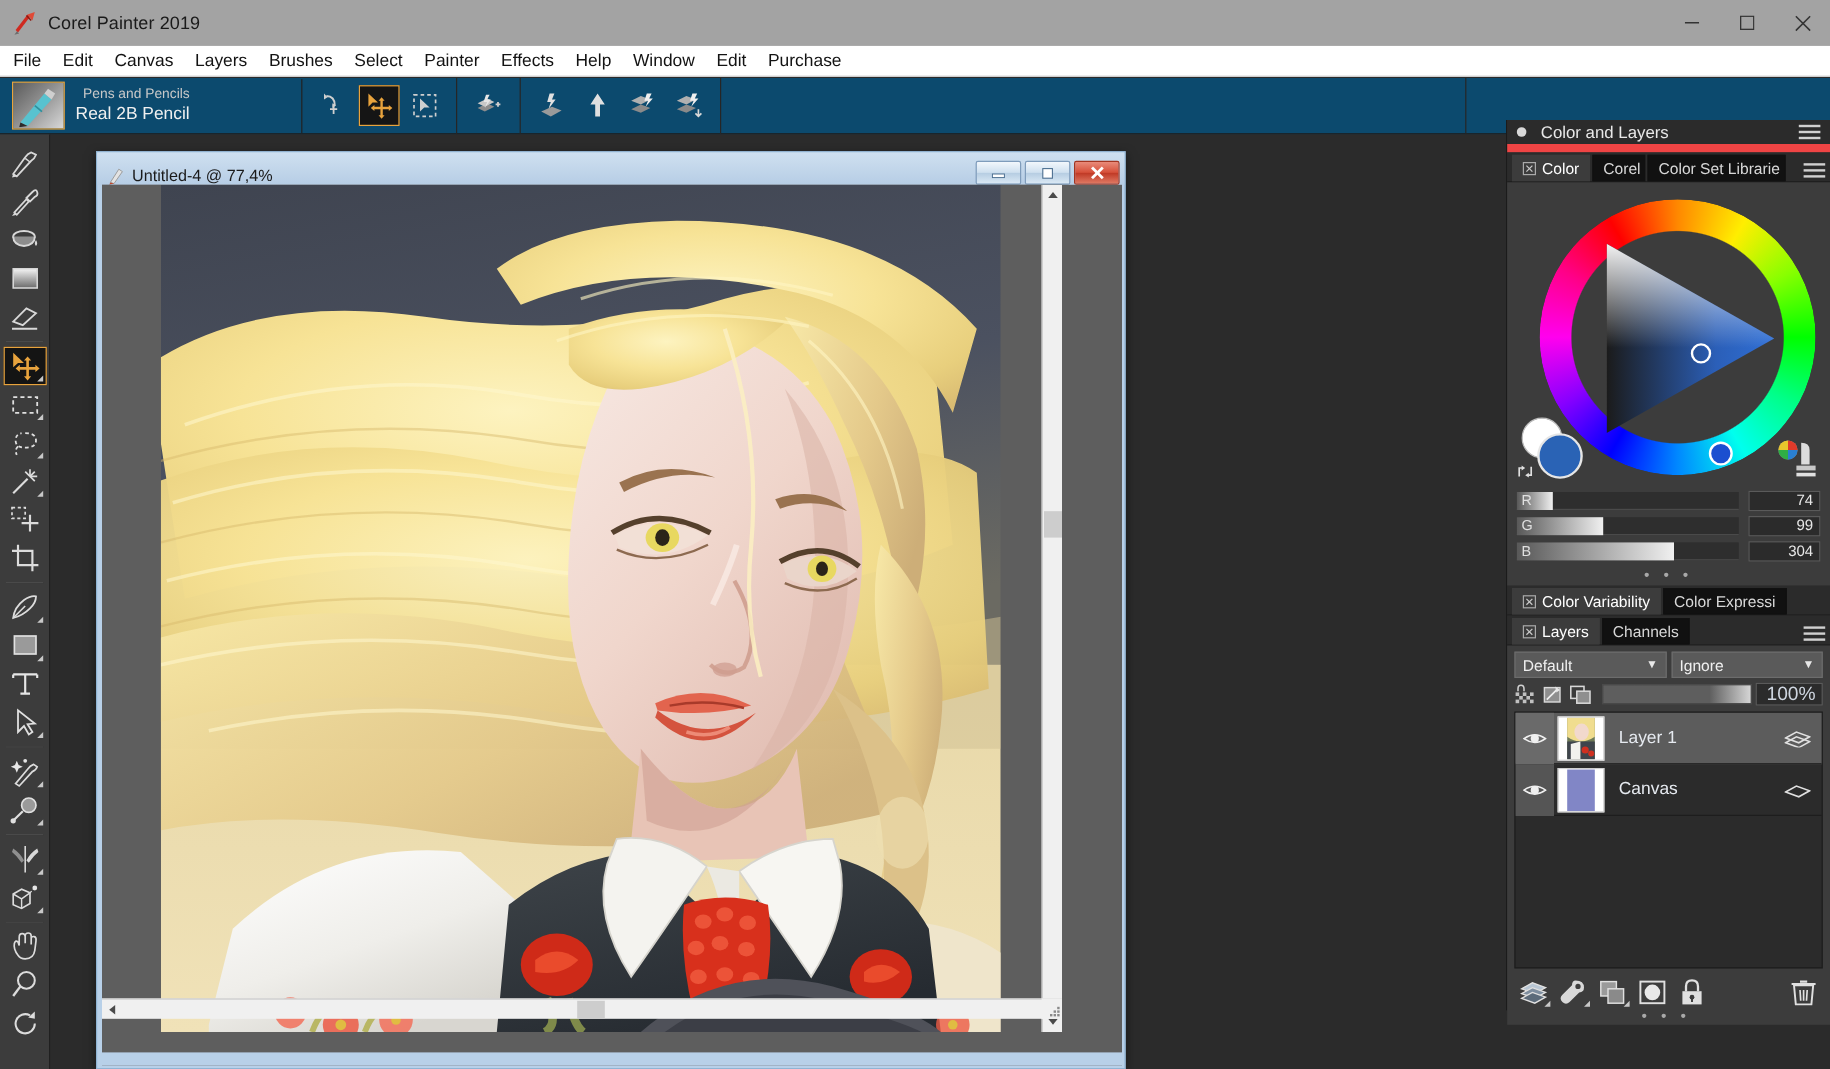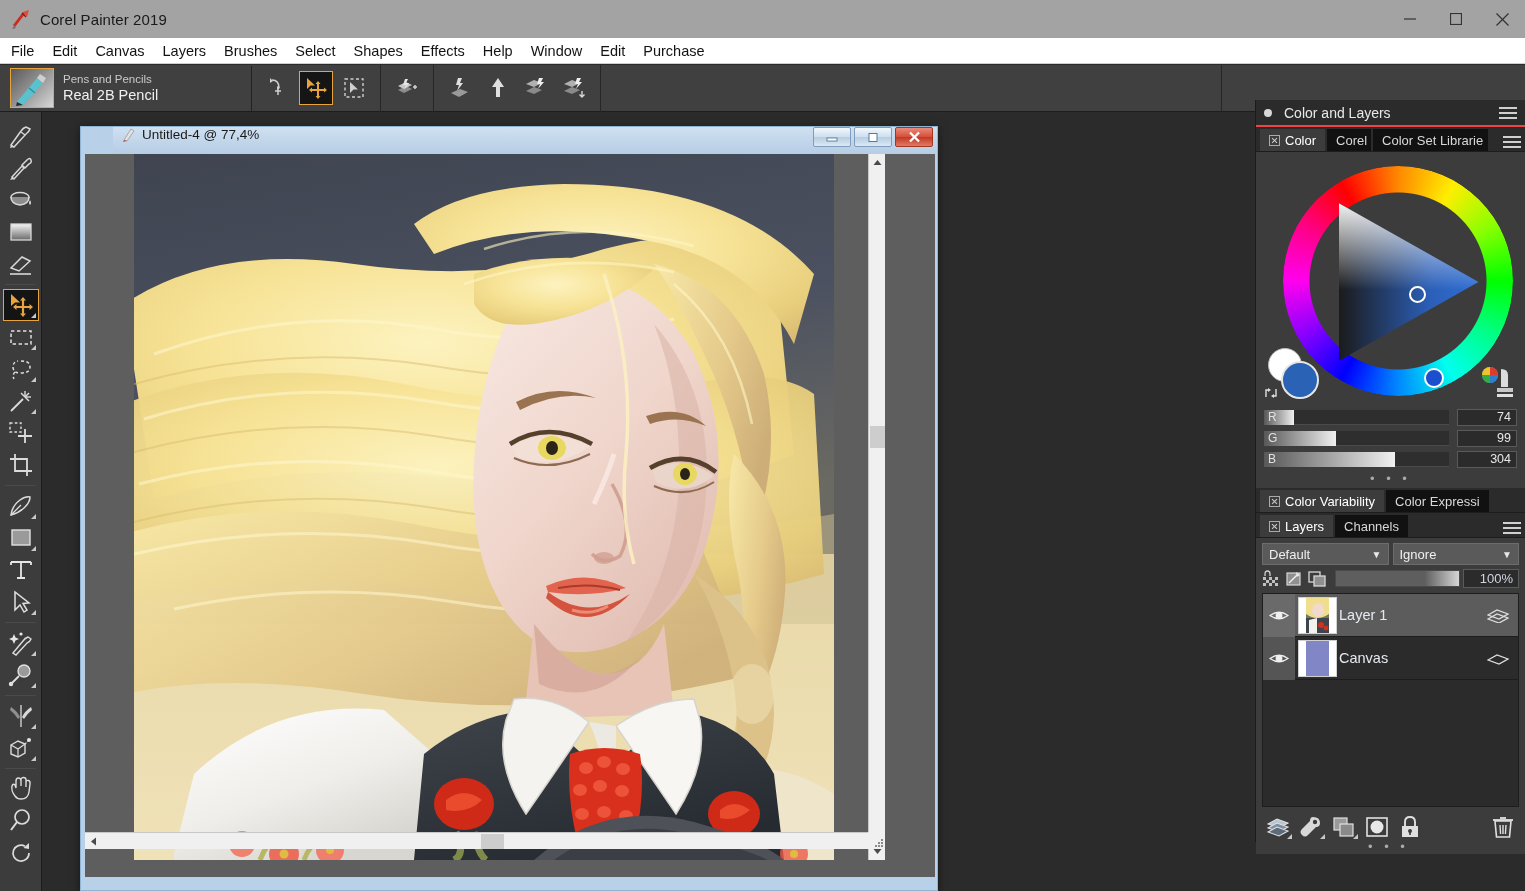--- a/index.html
+++ b/index.html
@@ -37,22 +37,22 @@
   }
   .menu-item {
     font-size: 14.5px; color: #131313; padding: 2px 9px; cursor: default;
     white-space: nowrap;
   }
   .menu-item:first-child { margin-left: 2px; }
 
   
   #propbar {
     position: absolute; left: 0; top: 65px; width: 1525px; height: 47px;
-    background: #404040; border-bottom: 1px solid #1d1d1d;
-    display: flex; align-items: center;
+    background: #0c4a6e; border-bottom: 1px solid #1d1d1d;
+    display: flex; align-items: center; text-align: right;
   }
   #brush-selector {
     display: flex; align-items: center; height: 45px; width: 252px;
     padding-left: 10px; border-right: 1px solid #222; flex: none;
   }
   #brush-thumb {
     width: 44px; height: 40px; border: 1px solid #e8a33d; flex: none;
     background: linear-gradient(135deg,#5a5a5a 0%,#8e8e8e 45%,#d8d8d8 100%);
     position: relative; overflow: hidden;
   }
@@ -103,24 +103,23 @@
 
   
   #docwin {
     position: absolute; left: 38px; top: 14px;
     width: 858px; height: 765px;
     background: #b8d0e8;
     border: 1px solid #8fb4d4;
     box-shadow: 0 2px 8px rgba(0,0,0,.5);
   }
   #doc-title {
-    height: 27px; display: flex; align-items: flex-start;
+    height: 27px; display: flex; align-items: flex-end;
     padding-left: 9px;
     background: linear-gradient(180deg,#cfe0f0 0%,#b6cde5 100%);
-    margin-left: 32px;
   }
   #doc-title-icon { width:14px; height:15px; margin-right:6px; flex:none; }
   #doc-title-text { font-size: 13.5px; color: #1a1a1a; }
   #doc-win-controls { margin-left: auto; display: flex; gap: 3px; padding-right: 4px; }
   .dwbtn {
     width: 38px; height: 20px; border: 1px solid #7f9cbb; border-radius: 2px;
     background: linear-gradient(180deg,#f2f7fc 0%,#cfe0ef 48%,#b6cde2 52%,#dbe9f5 100%);
     display: flex; align-items: center; justify-content: center; cursor: default;
   }
   .dwbtn.close {
@@ -163,21 +162,21 @@
     background: #b8d0e8;
   }
 
   
   #dock {
     position: absolute; right: 0; top: 100px; width: 270px; height: 742px;
     background: #333333; border-left: 1px solid #1b1b1b;
   }
   #dock-header {
     height: 27px; background: #2b2b2b; display: flex; align-items: center;
-    padding: 0 8px; border-bottom: 2px solid #ef4444;
+    padding: 0 8px; border-bottom: 7px solid #ef4444;
   }
   #dock-dot { width:8px; height:8px; border-radius:50%; background:#d8d8d8; flex:none; }
   #dock-title { font-size: 14px; color: #e8e8e8; margin-left: 12px; }
   .hamburger { margin-left: auto; width: 18px; cursor: default; }
   .hamburger span { display:block; height:2px; background:#d0d0d0; margin:3px 0; }
 
   .tabrow {
     display: flex; align-items: flex-end; height: 25px;
     background: #2b2b2b; padding-left: 4px; border-bottom: 1px solid #1d1d1d;
   }
@@ -273,40 +272,40 @@
   .fakeselect .chev { margin-left: auto; font-size: 10px; color: #e8e8e8; }
   .opacityrow { display: flex; align-items: center; padding: 1px 6px 5px 6px; gap: 3px; }
   .miniicon { width: 20px; height: 18px; flex: none; cursor: default; }
   .opacitytrack {
     flex: 1 1 auto; height: 17px; margin-left: 4px;
     background: linear-gradient(to right, #5e5e5e 0%, #5e5e5e 72%, #d6d6d6 100%);
     border: 1px solid #4a4a4a; cursor: default;
   }
   .opacityval {
     width: 56px; height: 19px; flex: none; background: #2b2b2b; border: 1px solid #5a5a5a;
-    font-size: 13px; color: #cfd6e0; text-align: right; line-height: 17px; padding-right: 5px;
+    font-size: 16px; color: #cfd6e0; text-align: right; line-height: 17px; padding-right: 5px;
   }
   #layerlist {
     margin: 0 6px; height: 214px; background: #2b2b2b; border: 1px solid #1d1d1d;
   }
   .layerrow {
     height: 43px; display: flex; align-items: center;
     border-bottom: 1px solid #1d1d1d; cursor: default;
   }
   .layerrow.selected { background: #5c5c5c; }
   .eyecell {
     width: 32px; height: 43px; display:flex; align-items:center; justify-content:center;
     background: #555555; flex: none; cursor: default;
   }
   .layerrow.selected .eyecell { background: #6a6a6a; }
   .layerthumb {
     width: 39px; height: 37px; flex: none; background: #fff;
     border: 1px solid #d0d0d0; margin-left: 3px; overflow: hidden; position: relative;
   }
-  .layername { font-size: 14.5px; color: #e6eaf0; margin-left: 2px; }
+  .layername { font-size: 14.5px; color: #e6eaf0; margin-left: 12px; }
   .layerprop { margin-left: auto; margin-right: 9px; width: 22px; height: 16px; }
   #layer-btns {
     display: flex; align-items: center; padding: 8px 10px 0 10px; gap: 9px;
   }
   .lbtn { width: 24px; height: 24px; cursor: default; position: relative; }
   .lbtn .corner {
     position: absolute; right: -2px; bottom: 0;
     width: 0; height: 0; border-left: 5px solid transparent; border-bottom: 5px solid #c8c8c8;
   }
   #trash-btn { margin-left: auto; }
@@ -348,21 +347,21 @@
     </div>
   </div>
 
   <div id="menubar">
     <div class="menu-item">File</div>
     <div class="menu-item">Edit</div>
     <div class="menu-item">Canvas</div>
     <div class="menu-item">Layers</div>
     <div class="menu-item">Brushes</div>
     <div class="menu-item">Select</div>
-    <div class="menu-item">Shapes</div>
+    <div class="menu-item">Painter</div>
     <div class="menu-item">Effects</div>
     <div class="menu-item">Help</div>
     <div class="menu-item">Window</div>
     <div class="menu-item">Edit</div>
     <div class="menu-item">Purchase</div>
   </div>
 
   <div id="propbar">
     <div id="brush-selector">
       <div id="brush-thumb">

